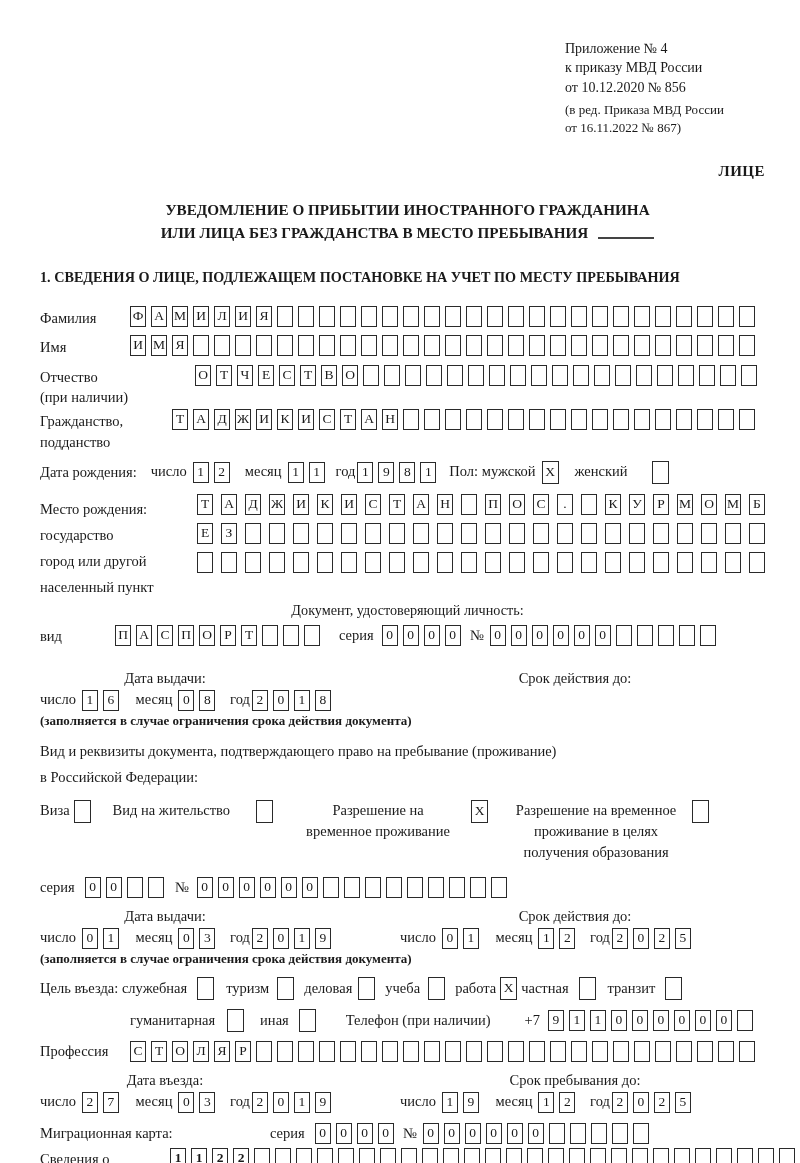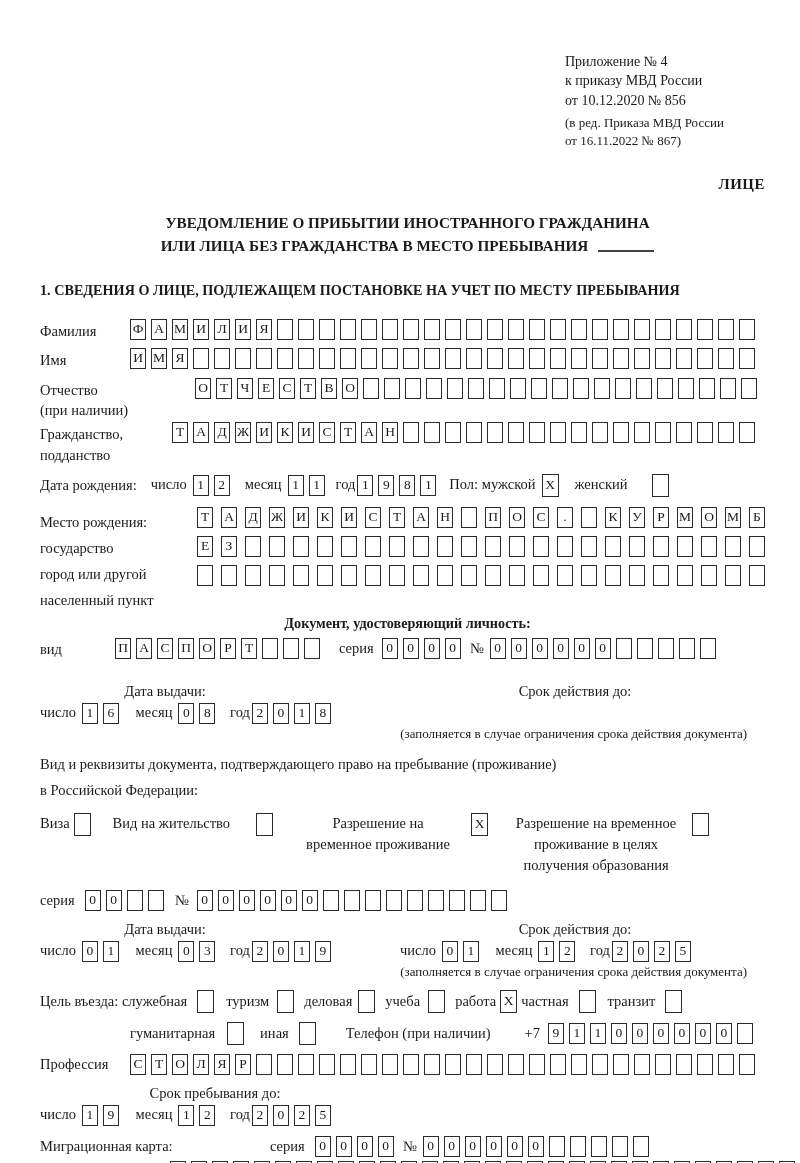--- a/index.html
+++ b/index.html
@@ -1,17 +1,17 @@
 <!DOCTYPE html>
 <html lang="ru"><head>
 <meta charset="utf-8">
 <style>
   html,body { margin:0; padding:0; background:#ffffff; }
   body { width:800px; height:1163px; font-family:"Liberation Serif", serif; color:#1a1a1a; }
-  .page { box-sizing:border-box; width:800px; height:1163px; padding:52px 25px 10px 40px; overflow:hidden; position:relative; }
+  .page { box-sizing:border-box; width:800px; height:1163px; padding:39px 25px 10px 40px; overflow:hidden; position:relative; }
 
   
   .meta { margin-left:525px; font-size:14px; line-height:1.38; }
   .meta .amend { font-size:13px; margin-top:4px; }
   .forma { text-align:right; font-weight:bold; font-size:15px; margin:26px 10px 18px 0; letter-spacing:.5px; }
 
   .doc-title { text-align:center; font-weight:bold; font-size:15.2px; line-height:1.55; margin-bottom:4px; }
   .title-underline { display:inline-block; width:56px; border-bottom:2px solid #444; height:1em; margin-left:10px; }
   .section-title { font-weight:bold; font-size:14.2px; margin:24px 0 20px 0; }
 
@@ -24,29 +24,29 @@
   .cbx { display:inline-block; box-sizing:border-box; width:17px; height:23px; line-height:20px;
          border:1.6px solid #2a2a2a; text-align:center; font-size:13.5px; vertical-align:middle; }
 
   .row { display:flex; align-items:flex-start; margin-bottom:7px; font-size:14.5px; }
   .lbl { flex:none; padding-top:2px; line-height:1.4; }
 
   .inlbl { margin:0 6px 0 0; }
   .grp { white-space:nowrap; }
   .grp + .grp { margin-left:10px; }
 
-  .center-bold { text-align:center; font-weight:bold; font-size:14.2px; margin:2px 0 6px 0; }
+  .center-bold { text-align:center; font-weight:normal; font-size:14.2px; margin:2px 0 6px 0; }
 
   .datepair { display:flex; margin-bottom:2px; font-size:14.5px; }
   .dp-col { display:flex; flex-direction:column; }
   .dp-col.left { width:360px; }
   .dp-col.right { width:350px; }
   .dp-head { text-align:center; margin-bottom:3px; }
   .dp-row { white-space:nowrap; }
-  .note { text-align:right; font-size:13px; padding-right:28px; margin:2px 0 10px 0; }
+  .note { font-size:13px; padding-right:28px; margin:2px 0 10px 0;font-weight:bold; }
 
   .permit-row { display:flex; align-items:flex-start; margin:10px 0 14px 0; font-size:14.5px; }
   .permit-item { display:flex; align-items:flex-start; }
   .permit-item .pl { text-align:center; line-height:1.45; }
   .purpose-row { display:flex; align-items:center; margin-bottom:9px; font-size:14.5px; flex-wrap:nowrap; }
   .purpose-item { white-space:nowrap; display:flex; align-items:center; }
 
   .rep-block { display:flex; margin-top:4px; font-size:14.5px; }
   .rep-label { width:130px; flex:none; line-height:1.55; padding-top:0; }
   .rep-rows .cells { margin-bottom:9px;font-weight:bold; }
@@ -247,20 +247,28 @@
       <span class="cells"><span class="cell">9</span><span class="cell">1</span><span class="cell">1</span><span class="cell">0</span><span class="cell">0</span><span class="cell">0</span><span class="cell">0</span><span class="cell">0</span><span class="cell">0</span><span class="cell"></span></span>
     </span>
   </div>
 
   <div class="row" style="align-items:center; margin-bottom:10px">
     <span class="lbl" style="width:90px; padding-top:0">Профессия</span>
     <span class="cells"><span class="cell">С</span><span class="cell">Т</span><span class="cell">О</span><span class="cell">Л</span><span class="cell">Я</span><span class="cell">Р</span><span class="cell"></span><span class="cell"></span><span class="cell"></span><span class="cell"></span><span class="cell"></span><span class="cell"></span><span class="cell"></span><span class="cell"></span><span class="cell"></span><span class="cell"></span><span class="cell"></span><span class="cell"></span><span class="cell"></span><span class="cell"></span><span class="cell"></span><span class="cell"></span><span class="cell"></span><span class="cell"></span><span class="cell"></span><span class="cell"></span><span class="cell"></span><span class="cell"></span><span class="cell"></span><span class="cell"></span></span>
   </div>
 
   <div class="datepair" style="margin-bottom:10px">
+    <div class="dp-col left">
+      <div class="dp-head" style="margin-right:110px">Дата въезда:</div>
+      <div class="dp-row">
+        <span class="inlbl">число</span><span class="cells"><span class="cell">2</span><span class="cell">7</span></span>
+        <span class="inlbl" style="margin-left:8px">месяц</span><span class="cells"><span class="cell">0</span><span class="cell">3</span></span>
+        <span class="inlbl" style="margin-left:6px; margin-right:2px">год</span><span class="cells"><span class="cell">2</span><span class="cell">0</span><span class="cell">1</span><span class="cell">9</span></span>
+      </div>
+    </div>
     <div class="dp-col right">
       <div class="dp-head">Срок пребывания до:</div>
       <div class="dp-row">
         <span class="inlbl">число</span><span class="cells"><span class="cell">1</span><span class="cell">9</span></span>
         <span class="inlbl" style="margin-left:8px">месяц</span><span class="cells"><span class="cell">1</span><span class="cell">2</span></span>
         <span class="inlbl" style="margin-left:6px; margin-right:2px">год</span><span class="cells"><span class="cell">2</span><span class="cell">0</span><span class="cell">2</span><span class="cell">5</span></span>
       </div>
     </div>
   </div>
 

